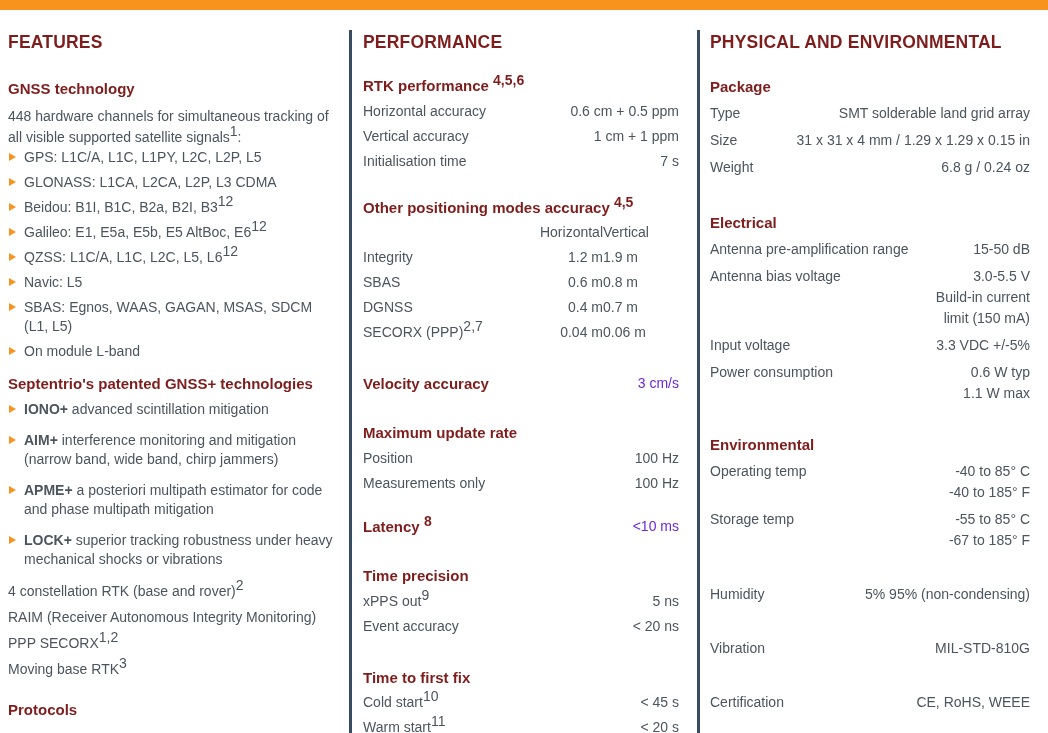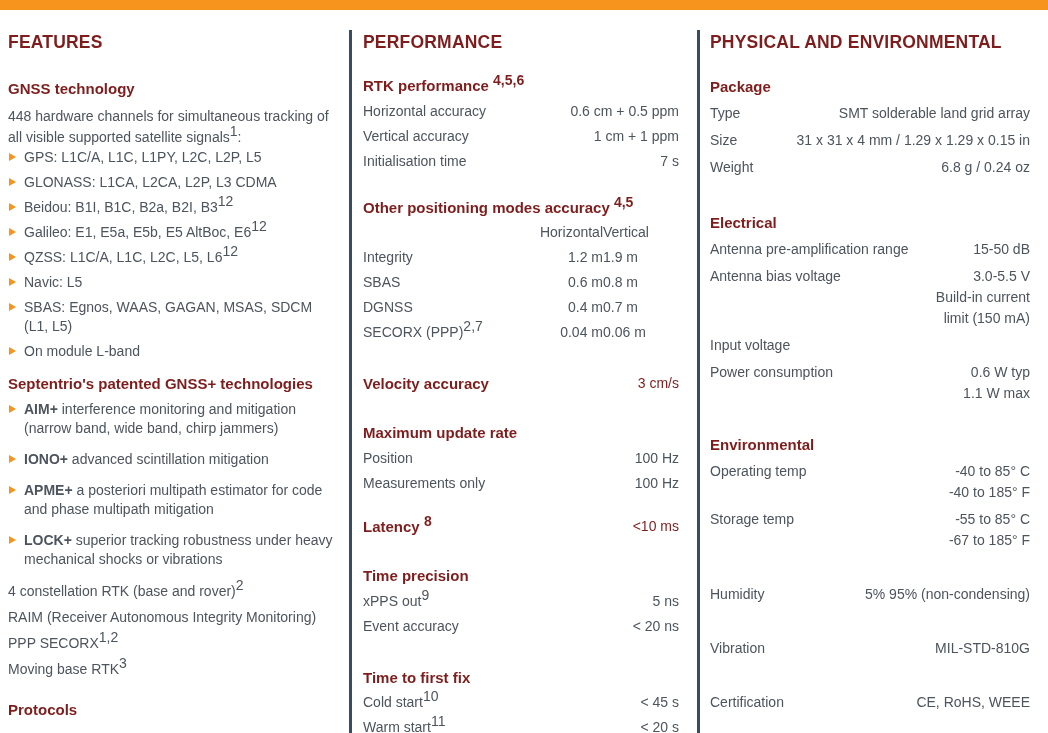--- a/index.html
+++ b/index.html
@@ -69,21 +69,21 @@
   .bullet .btxt b { font-weight: 700; }
   .mt-patented { margin-top: 14px; margin-bottom: 8px; }
   .plain { line-height: 20px; margin-bottom: 6px; }
   .mt-protocols { margin-top: 22px; margin-bottom: 10px; }
 
   
   .row { display: flex; justify-content: space-between; align-items: flex-start; margin-bottom: 4px; line-height: 21px; gap: 35px; }
   .row .label { flex: none; }
   .row .value { flex: 1; text-align: right; white-space: pre-line; }
   .head-row { margin-top: 0; }
-  .head-row .value { color: #7f1d1d; font-weight: 400; font-size: 14px; }
+  .head-row .value { color: #6d28d9; font-weight: 400; font-size: 14px; }
 
   
   .mt-rtk { margin-top: 24px; margin-bottom: 7px; }
   .mt-othermodes { margin-top: 27px; margin-bottom: 6px; }
   .tbl-row { display: flex; line-height: 21px; margin-bottom: 4px; }
   .tbl-label { flex: 1; }
   .tbl-h { width: 92px; text-align: right; }
   .tbl-v { width: 76px; text-align: left; }
   .mt-velocity { margin-top: 30px; }
   .mt-update { margin-top: 30px; margin-bottom: 7px; }
@@ -146,25 +146,25 @@
         <div class="bullet">
             <span class="tri"></span>
             <span class="btxt"><span>On module L-band</span></span>
           </div>
       </div>
 
       <div class="oheading mt-patented">Septentrio's patented GNSS+ technologies</div>
       <div class="bullets">
         <div class="bullet spaced">
             <span class="tri"></span>
+            <span class="btxt"><b>IONO+</b><span> advanced scintillation mitigation</span></span>
+          </div>
+        <div class="bullet spaced">
+            <span class="tri"></span>
             <span class="btxt"><b>AIM+</b><span> interference monitoring and mitigation (narrow band, wide band, chirp jammers)</span></span>
-          </div>
-        <div class="bullet spaced">
-            <span class="tri"></span>
-            <span class="btxt"><b>IONO+</b><span> advanced scintillation mitigation</span></span>
           </div>
         <div class="bullet spaced">
             <span class="tri"></span>
             <span class="btxt"><b>APME+</b><span> a posteriori multipath estimator for code and phase multipath mitigation</span></span>
           </div>
         <div class="bullet spaced">
             <span class="tri"></span>
             <span class="btxt"><b>LOCK+</b><span> superior tracking robustness under heavy mechanical shocks or vibrations</span></span>
           </div>
       </div>
@@ -287,20 +287,21 @@
           <span class="value">15-50 dB</span>
         </div>
       <div class="row">
           <span class="label">Antenna bias voltage</span>
           <span class="value">3.0-5.5 V
 Build-in current
 limit (150 mA)</span>
         </div>
       <div class="row">
           <span class="label">Input voltage</span>
+          <span class="value">3.3 VDC +/-5%</span>
         </div>
       <div class="row">
           <span class="label">Power consumption</span>
           <span class="value">0.6 W typ
 1.1 W max</span>
         </div>
 
       <div class="oheading mt-environ">Environmental</div>
       <div class="row">
           <span class="label">Operating temp</span>

